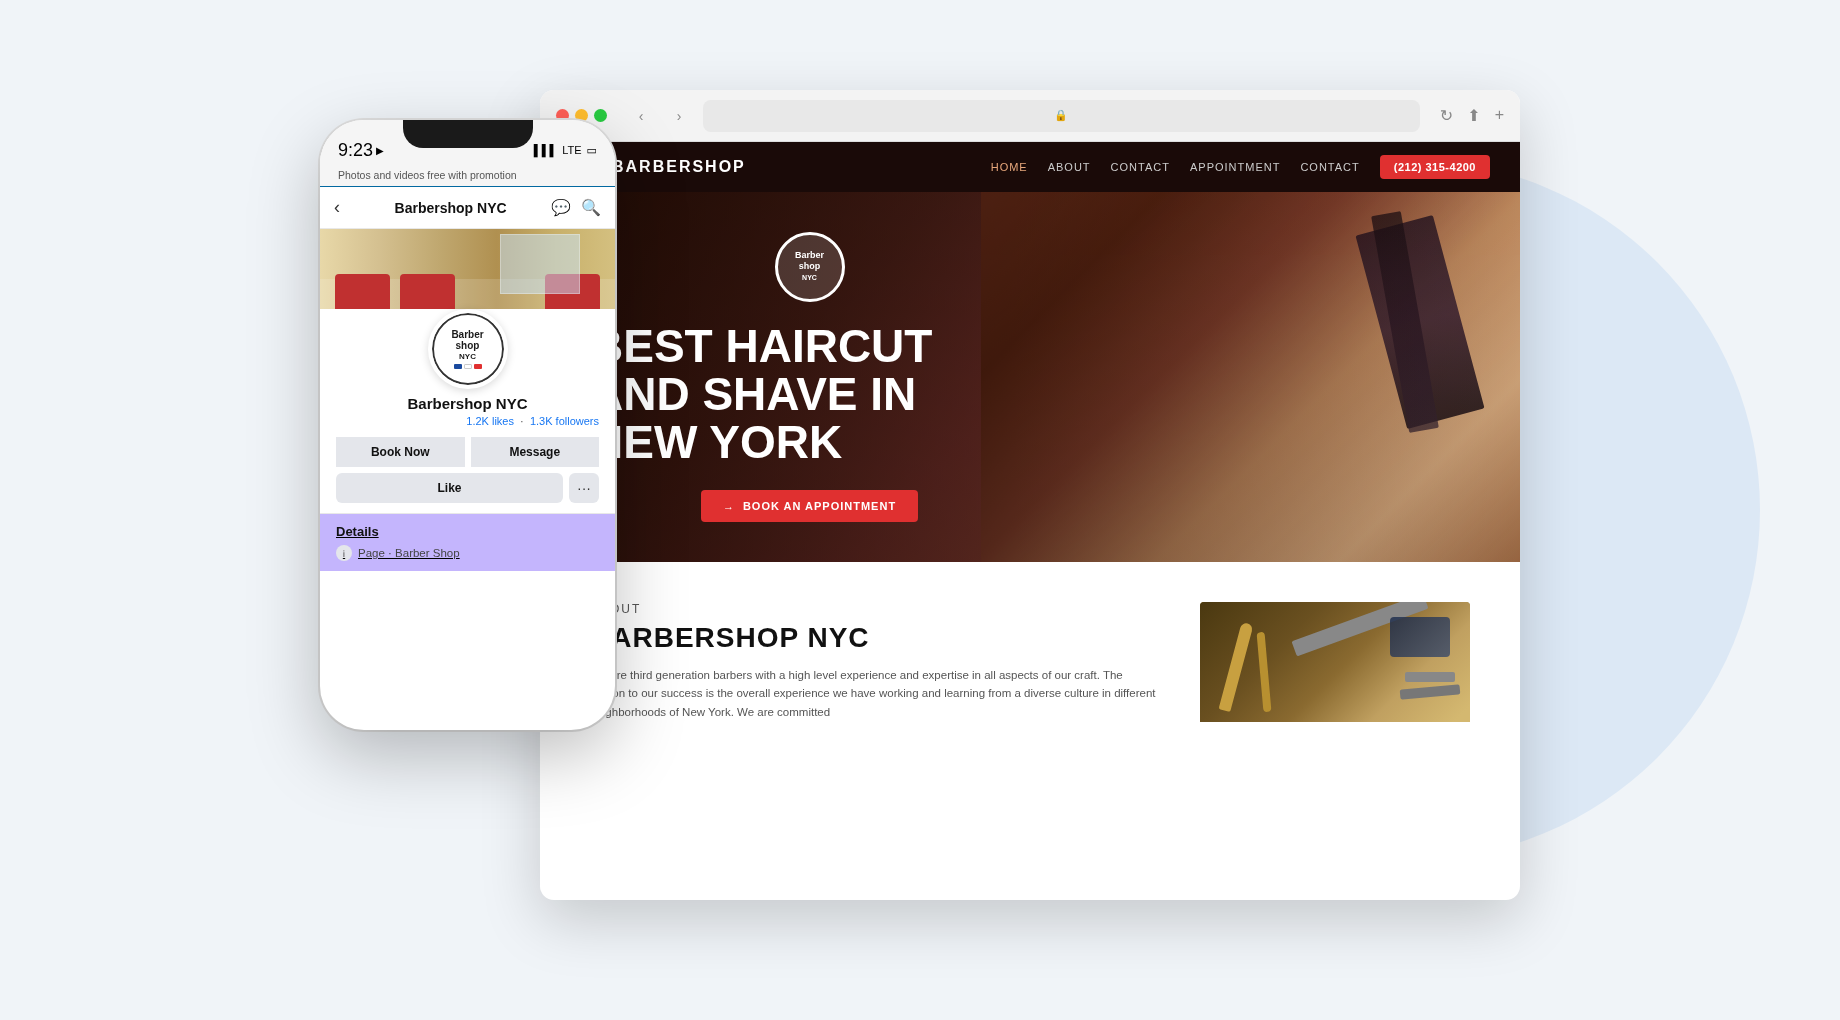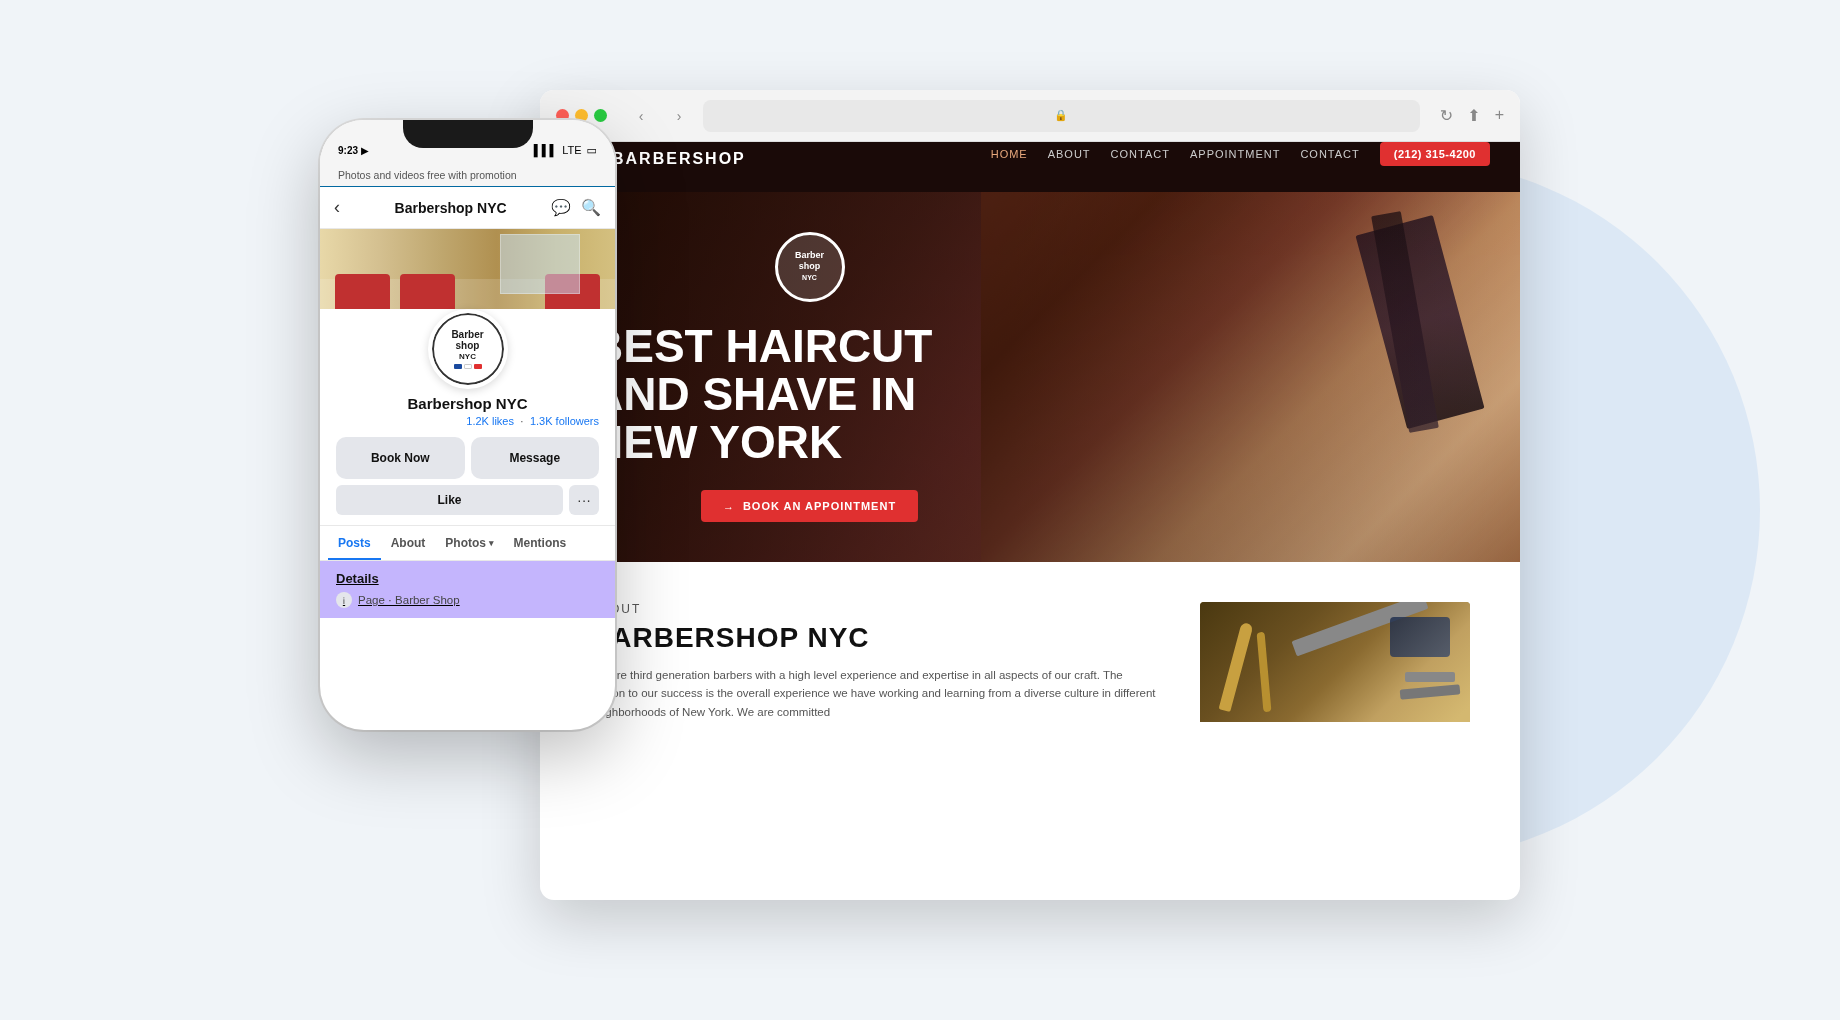--- a/index.html
+++ b/index.html
@@ -112,21 +112,21 @@
     .browser-content {
       height: calc(810px - 52px);
       overflow: hidden;
     }
 
     
     .site-nav {
       background: #1a0a08;
       height: 50px;
       display: flex;
-      align-items: flex-start;
+      align-items: center;
       padding: 0 30px;
       gap: 30px;
     }
 
     .site-logo {
       display: flex;
       align-items: center;
       gap: 8px;
       color: #fff;
       text-decoration: none;
@@ -330,22 +330,22 @@
       width: 130px;
       height: 28px;
       background: #1a1a1a;
       border-radius: 0 0 20px 20px;
       margin: 0 auto;
       position: relative;
       z-index: 5;
     }
 
     .status-time {
-      font-size: 10px;
-      font-weight: 700;
+      font-size: 18px;
+      font-weight: 400;
     }
 
     .status-icons {
       margin-left: auto;
       display: flex;
       align-items: center;
       gap: 5px;
       font-size: 11px;
     }
 
@@ -454,24 +454,24 @@
     .fb-stats span { color: #1877f2; }
 
     .fb-buttons {
       display: flex;
       gap: 6px;
       margin-bottom: 6px;
     }
 
     .fb-btn {
       flex: 1;
-      height: 42px;
+      height: 30px;
       background: #e4e6eb;
       border: none;
-      border-radius: 10px;
+      border-radius: 0;
       font-size: 12px;
       font-weight: 600;
       color: #111;
       cursor: pointer;
       display: flex;
       align-items: center;
       justify-content: center;
     }
 
     .fb-btn-row2 {
@@ -737,31 +737,20 @@
         <button class="fb-btn">Book Now</button>
         <button class="fb-btn">Message</button>
       </div>
 
       <div class="fb-btn-row2">
         <button class="fb-btn-like">Like</button>
         <button class="fb-btn-more">···</button>
       </div>
     </div>
 
-    <div class="fb-tabs">
-      <div class="fb-tab active">Posts</div>
-      <div class="fb-tab">About</div>
-      <div class="fb-tab">
-        <div class="fb-tab-dropdown">
-          <span>Photos</span>
-          <span style="font-size:9px;">▾</span>
-        </div>
-      </div>
-      <div class="fb-tab">Mentions</div>
-    </div>
 
     <div class="fb-details">
       <div class="fb-details-title">Details</div>
       <div class="fb-detail-item">
         <div class="fb-detail-icon">ℹ</div>
         <span>Page · Barber Shop</span>
       </div>
     </div>
   </div>
 

